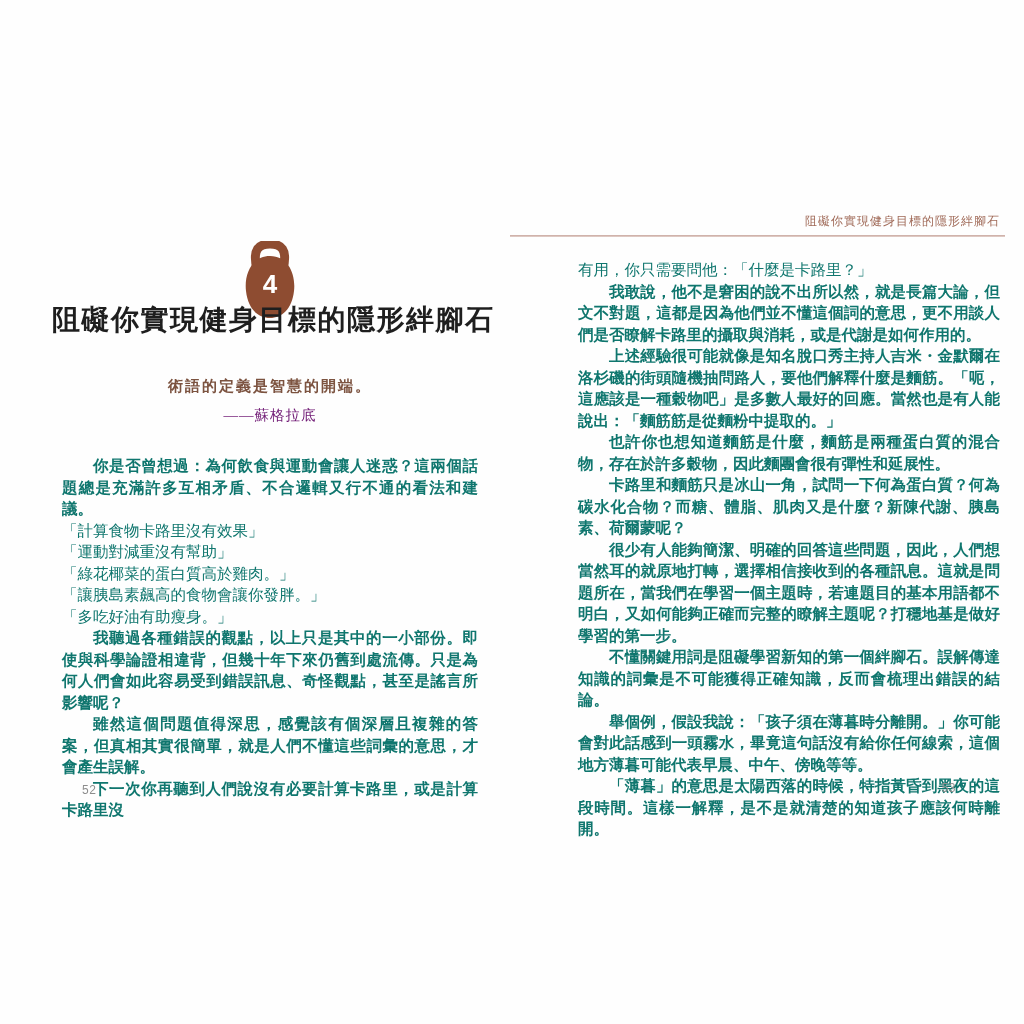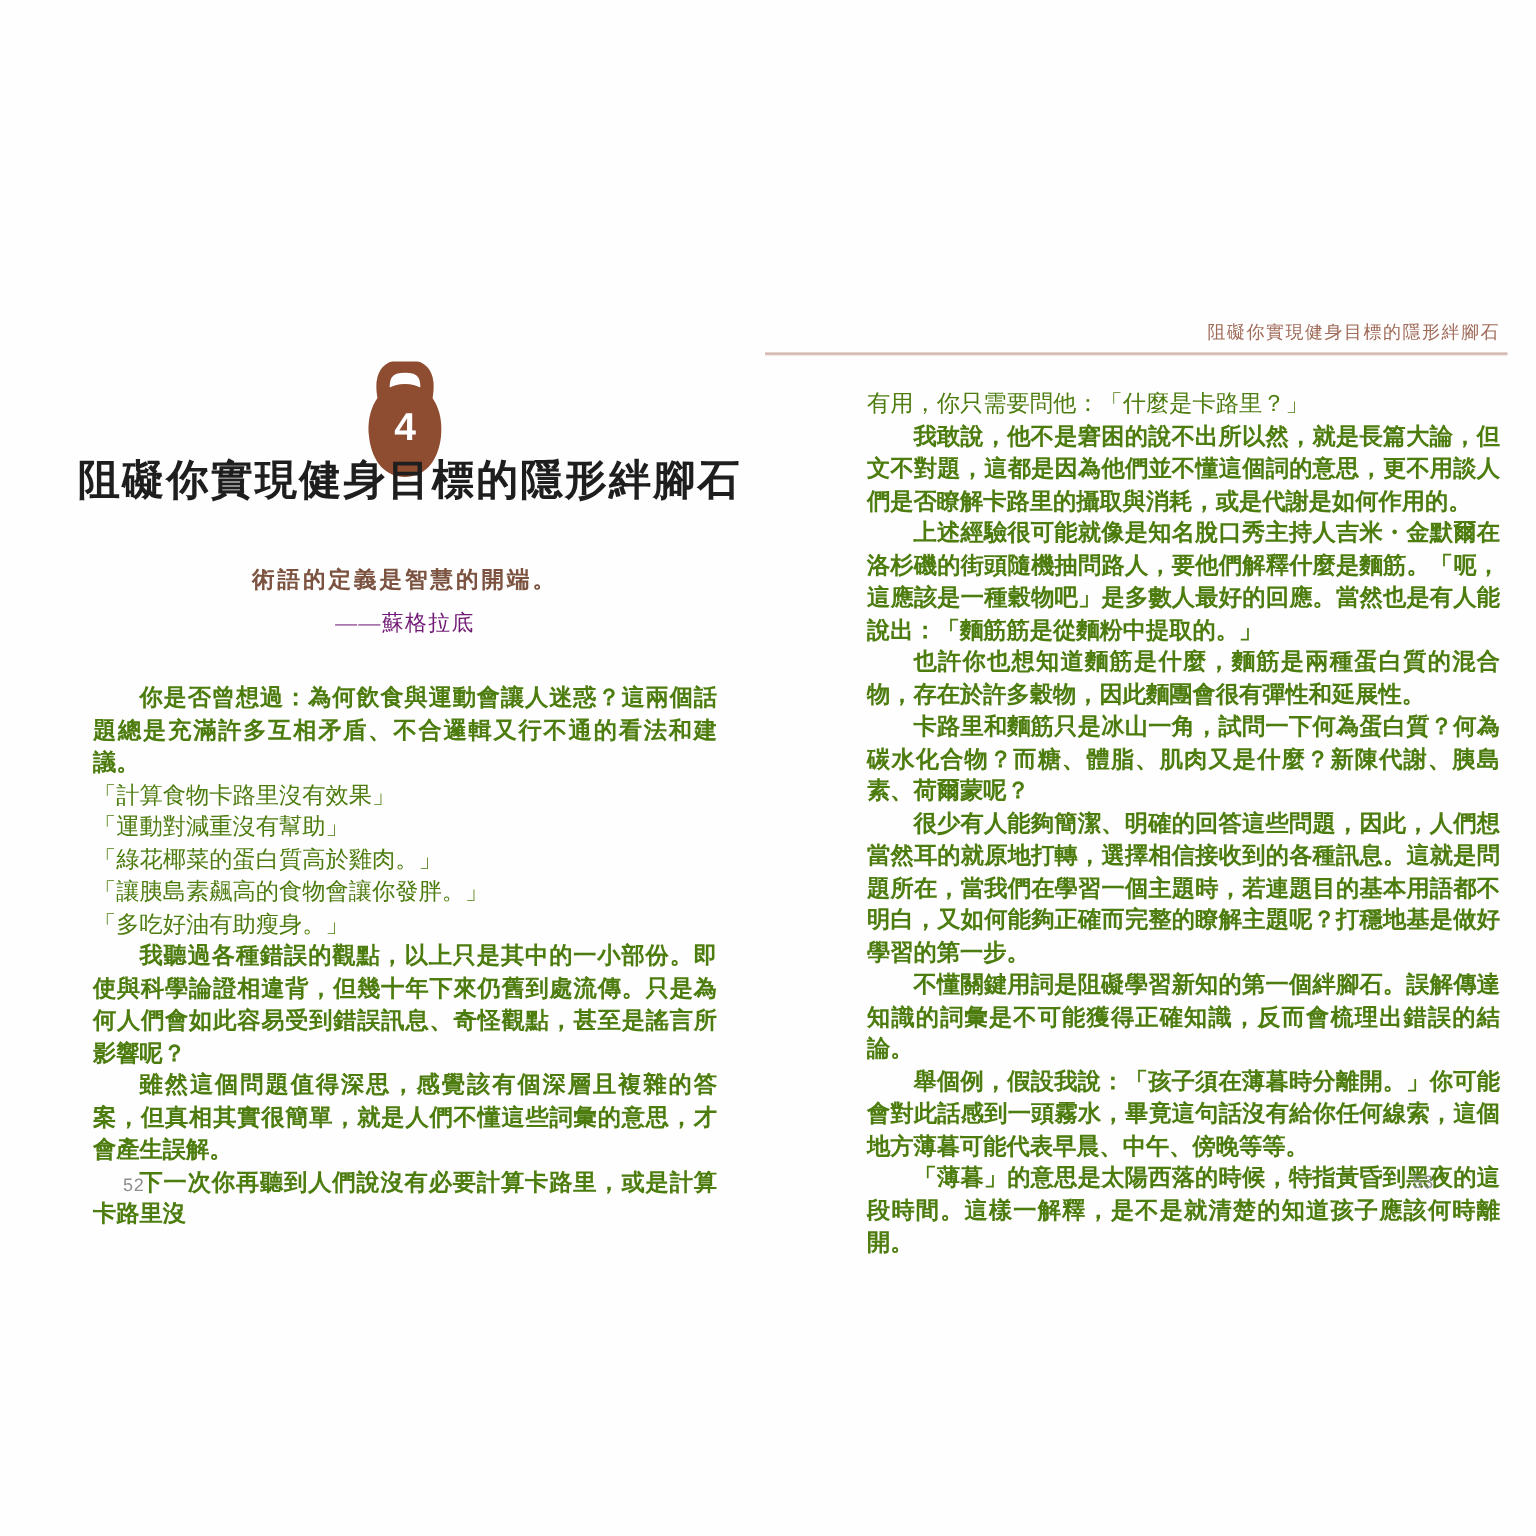--- a/index.html
+++ b/index.html
@@ -40,21 +40,21 @@
   .epigraph-attr{
     position:absolute;left:0;top:406px;width:416px;
     text-align:center;
     font-size:14.5px;letter-spacing:1px;
     color:#701a75;
   }
   .body-text{
     position:absolute;left:0;top:455px;width:416px;
     font-size:15.5px;line-height:21.5px;
     text-align:justify;
-    color:#4d7c0f;
+    color:#0f766e;
   }
   .body-text p{margin:0;padding:0;}
   .body-text p.indent{text-indent:2em;font-weight:bold;}
   .page-number{
     position:absolute;
     font-family:"Liberation Sans","DejaVu Sans",sans-serif;
     font-size:12px;color:#8d8d8d;letter-spacing:0.5px;
   }
   .page-number.left{left:20px;top:783px;}
 

